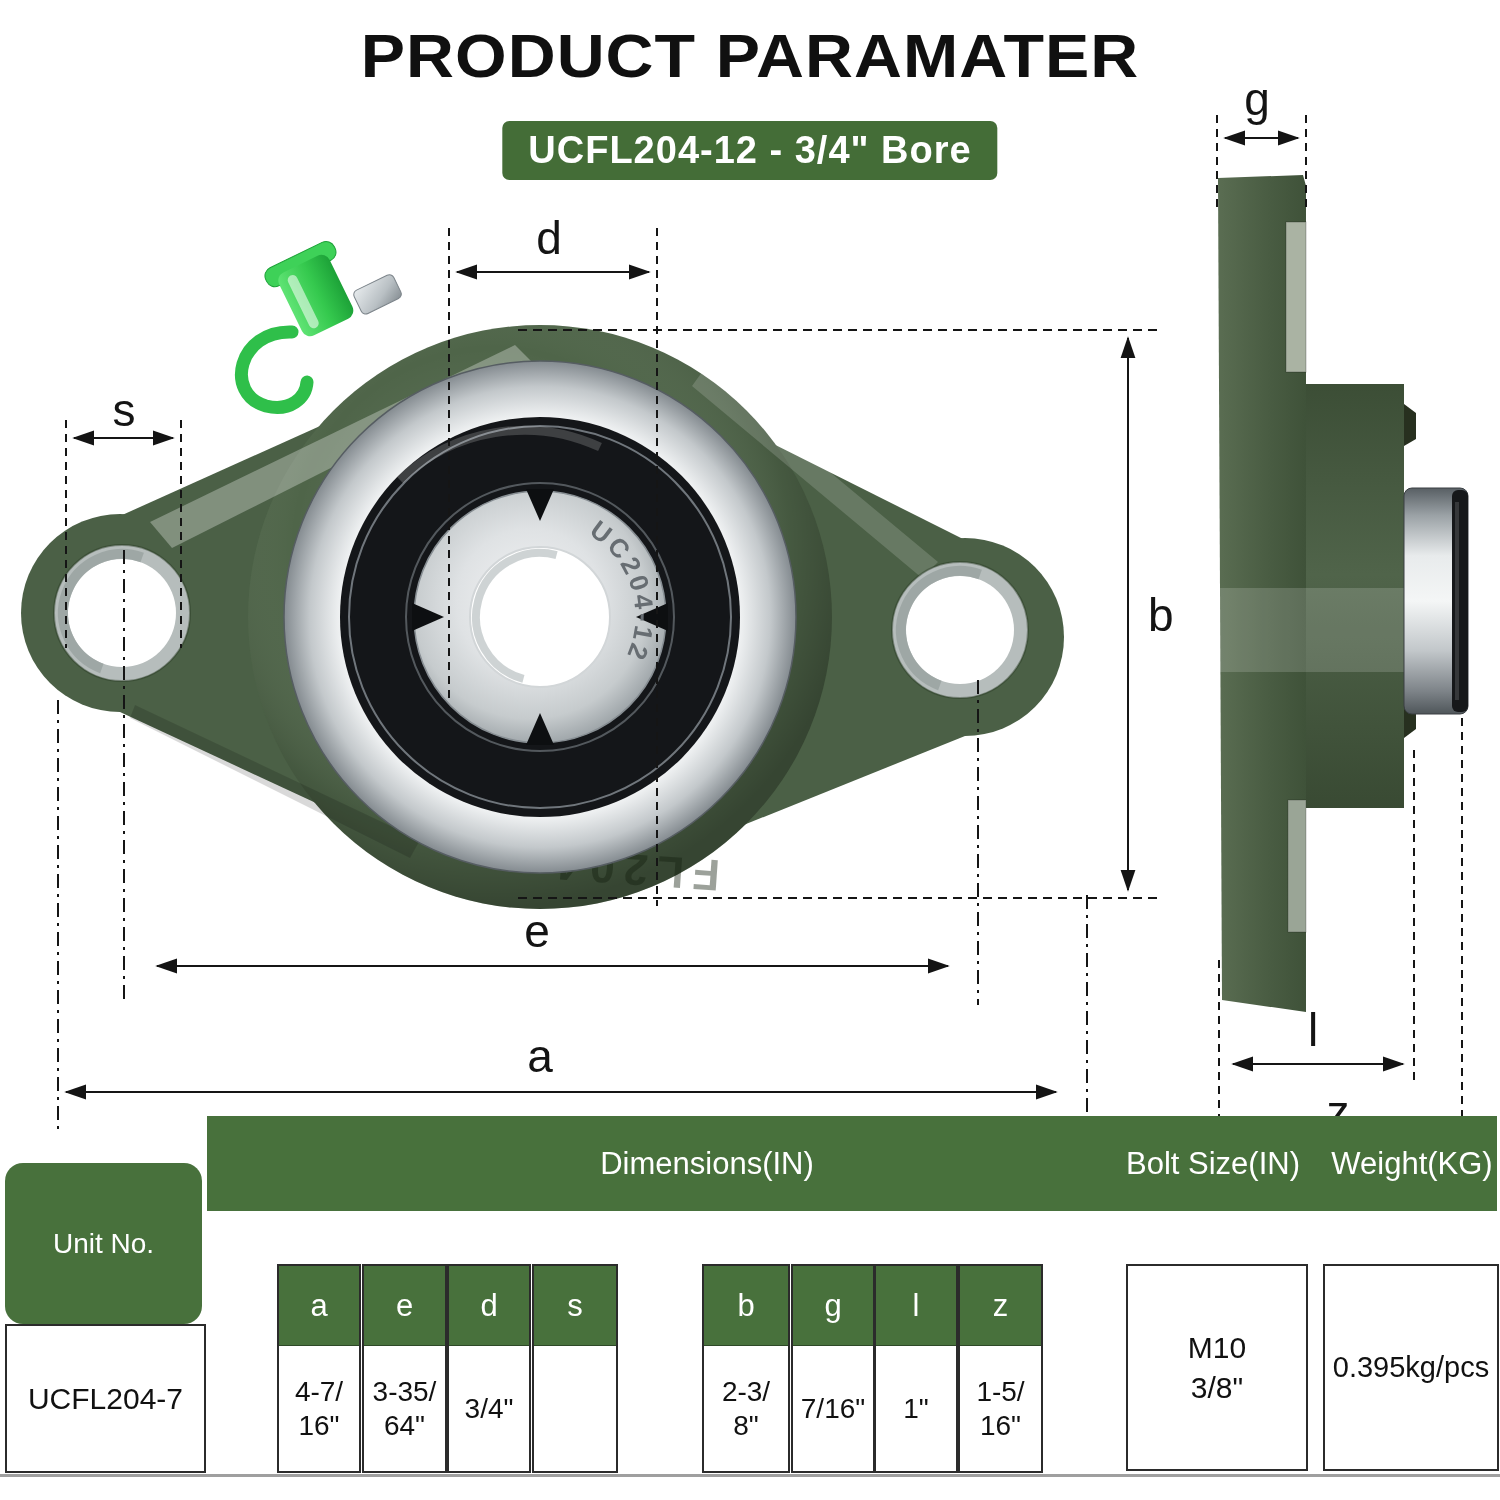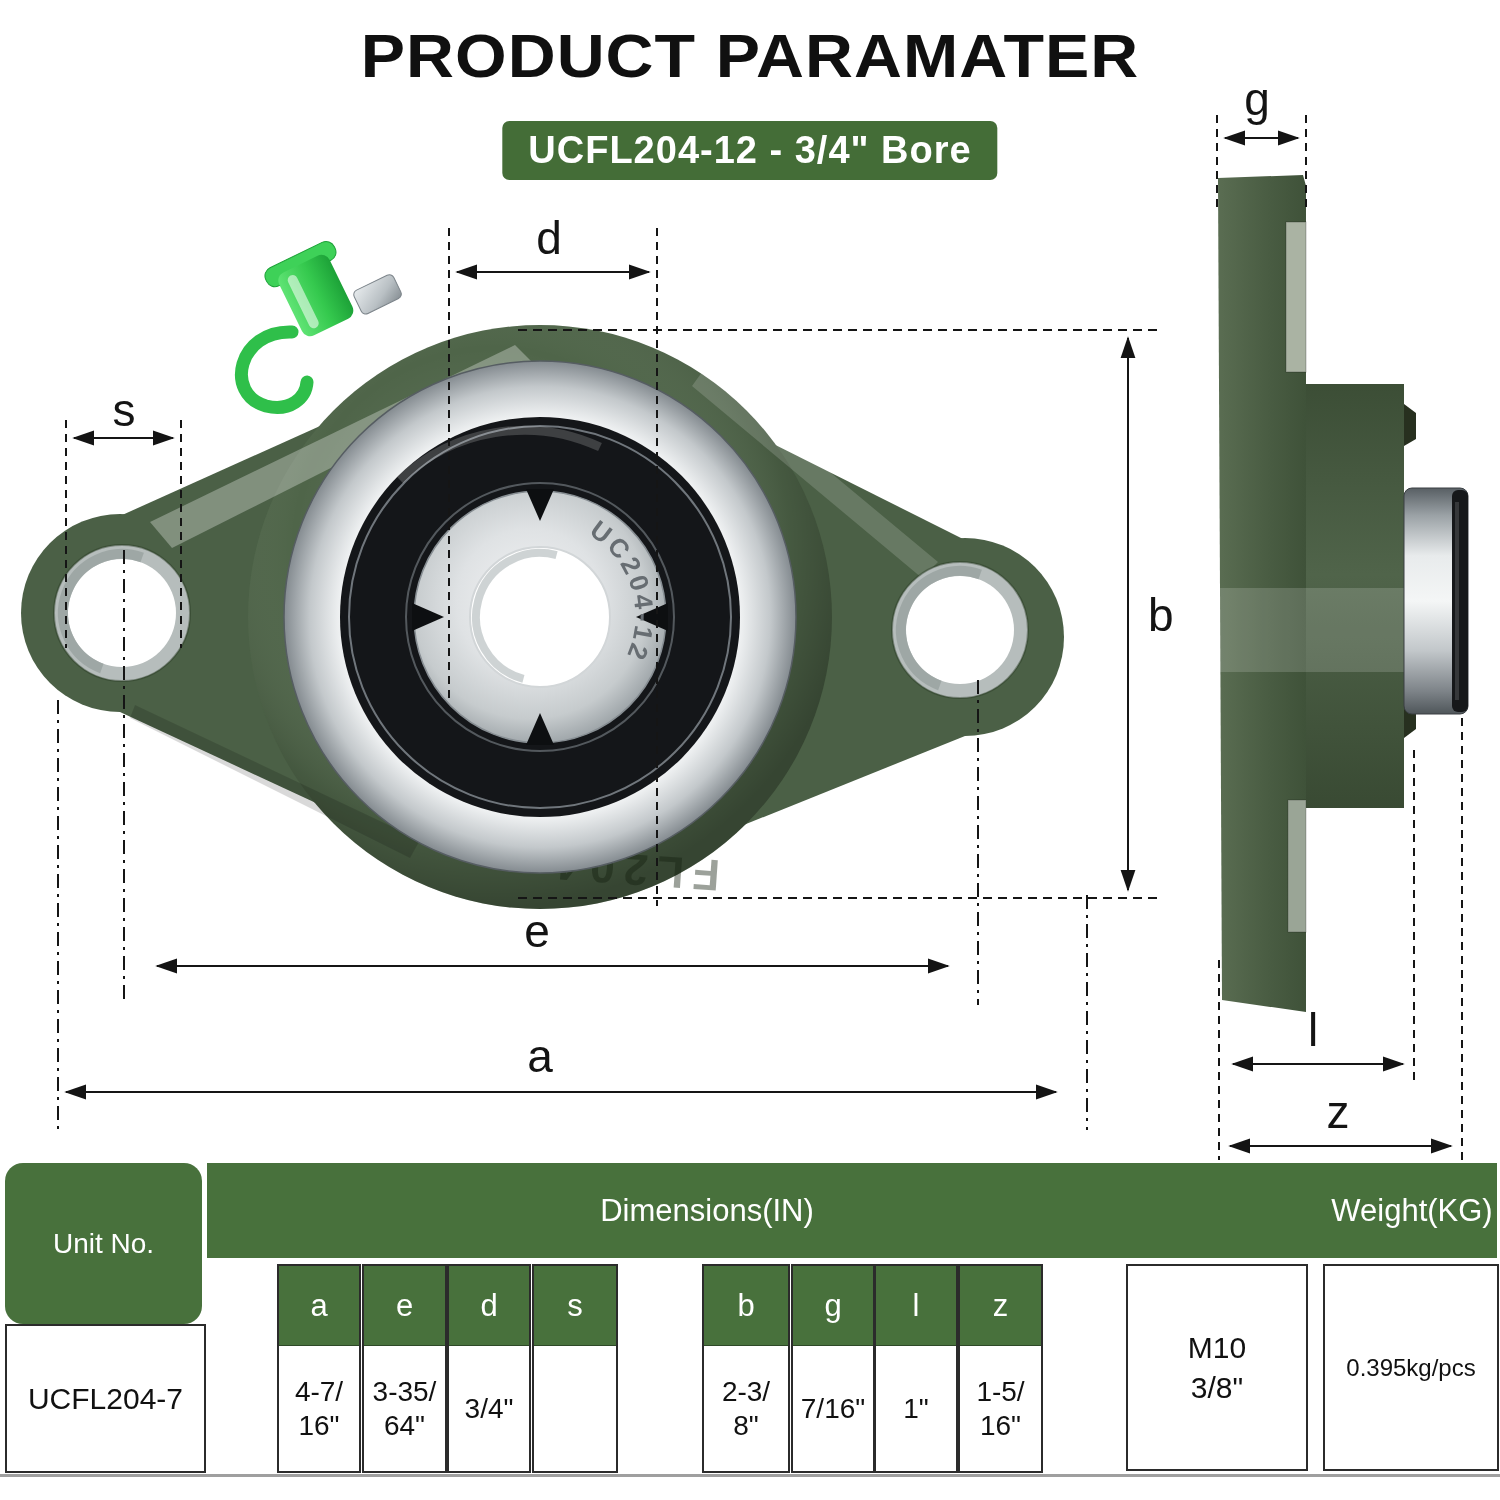--- a/index.html
+++ b/index.html
@@ -30,21 +30,21 @@
   .col-head{height:79px;background:#48713c;border-bottom:1px solid rgba(0,0,0,.35);
             display:flex;align-items:center;justify-content:center;
             color:#fff;font-size:31px;flex:0 0 auto;}
   .col-val{flex:1;display:flex;flex-direction:column;align-items:center;
            justify-content:center;font-size:28px;line-height:34px;color:#111;}
   .bolt-lines{display:flex;flex-direction:column;
               font-size:30px;line-height:40px;}
   .rule{position:absolute;left:0;top:1474px;width:1500px;height:3px;background:#9f9f9f;}
   .unitno{font-size:28px;border-radius:18px;}
   .unitval{font-size:30px;}
-  .weight{font-size:24px;}
+  .weight{font-size:29px;}
 </style>
 </head>
 <body>
 
 <div class="stage">
 
   <div class="title">PRODUCT PARAMATER</div>
   <div class="badge">UCFL204-12 - 3/4" Bore</div>
 
   <svg class="drawing" width="1500" height="1190" viewBox="0 0 1500 1190">
@@ -211,22 +211,23 @@
       <text class="dim" x="1257" y="115" text-anchor="middle">g</text>
       <text class="dim" x="1313" y="1046" text-anchor="middle">l</text>
       <text class="dim" x="1338" y="1128" text-anchor="middle">z</text>
     </g>
   </svg>
 
   <div>
 
     <div class="greenbox unitno" style="left:5px;top:1163px;width:197px;height:161px;">Unit No.</div>
 
-    <div class="greenbox" style="left:207px;top:1163px;width:1290px;height:95px;">
+    <div class="greenbox" style="left:207px;top:1116px;width:1290px;height:95px;">
       <span class="hdr-label" style="left:500px;">Dimensions(IN)</span>
+      <span class="hdr-label" style="left:1006px;">Bolt Size(IN)</span>
       <span class="hdr-label" style="left:1205px;">Weight(KG)</span>
     </div>
 
     <div class="whitebox unitval" style="left:5px;top:1324px;width:197px;height:145px;">UCFL204-7</div>
 
     <div class="col" style="left:277px;top:1264px;width:80px;height:205px;">
       <div class="col-head">a</div>
       <div class="col-val">
         <span>4-7/</span>
           <span>16"</span>

